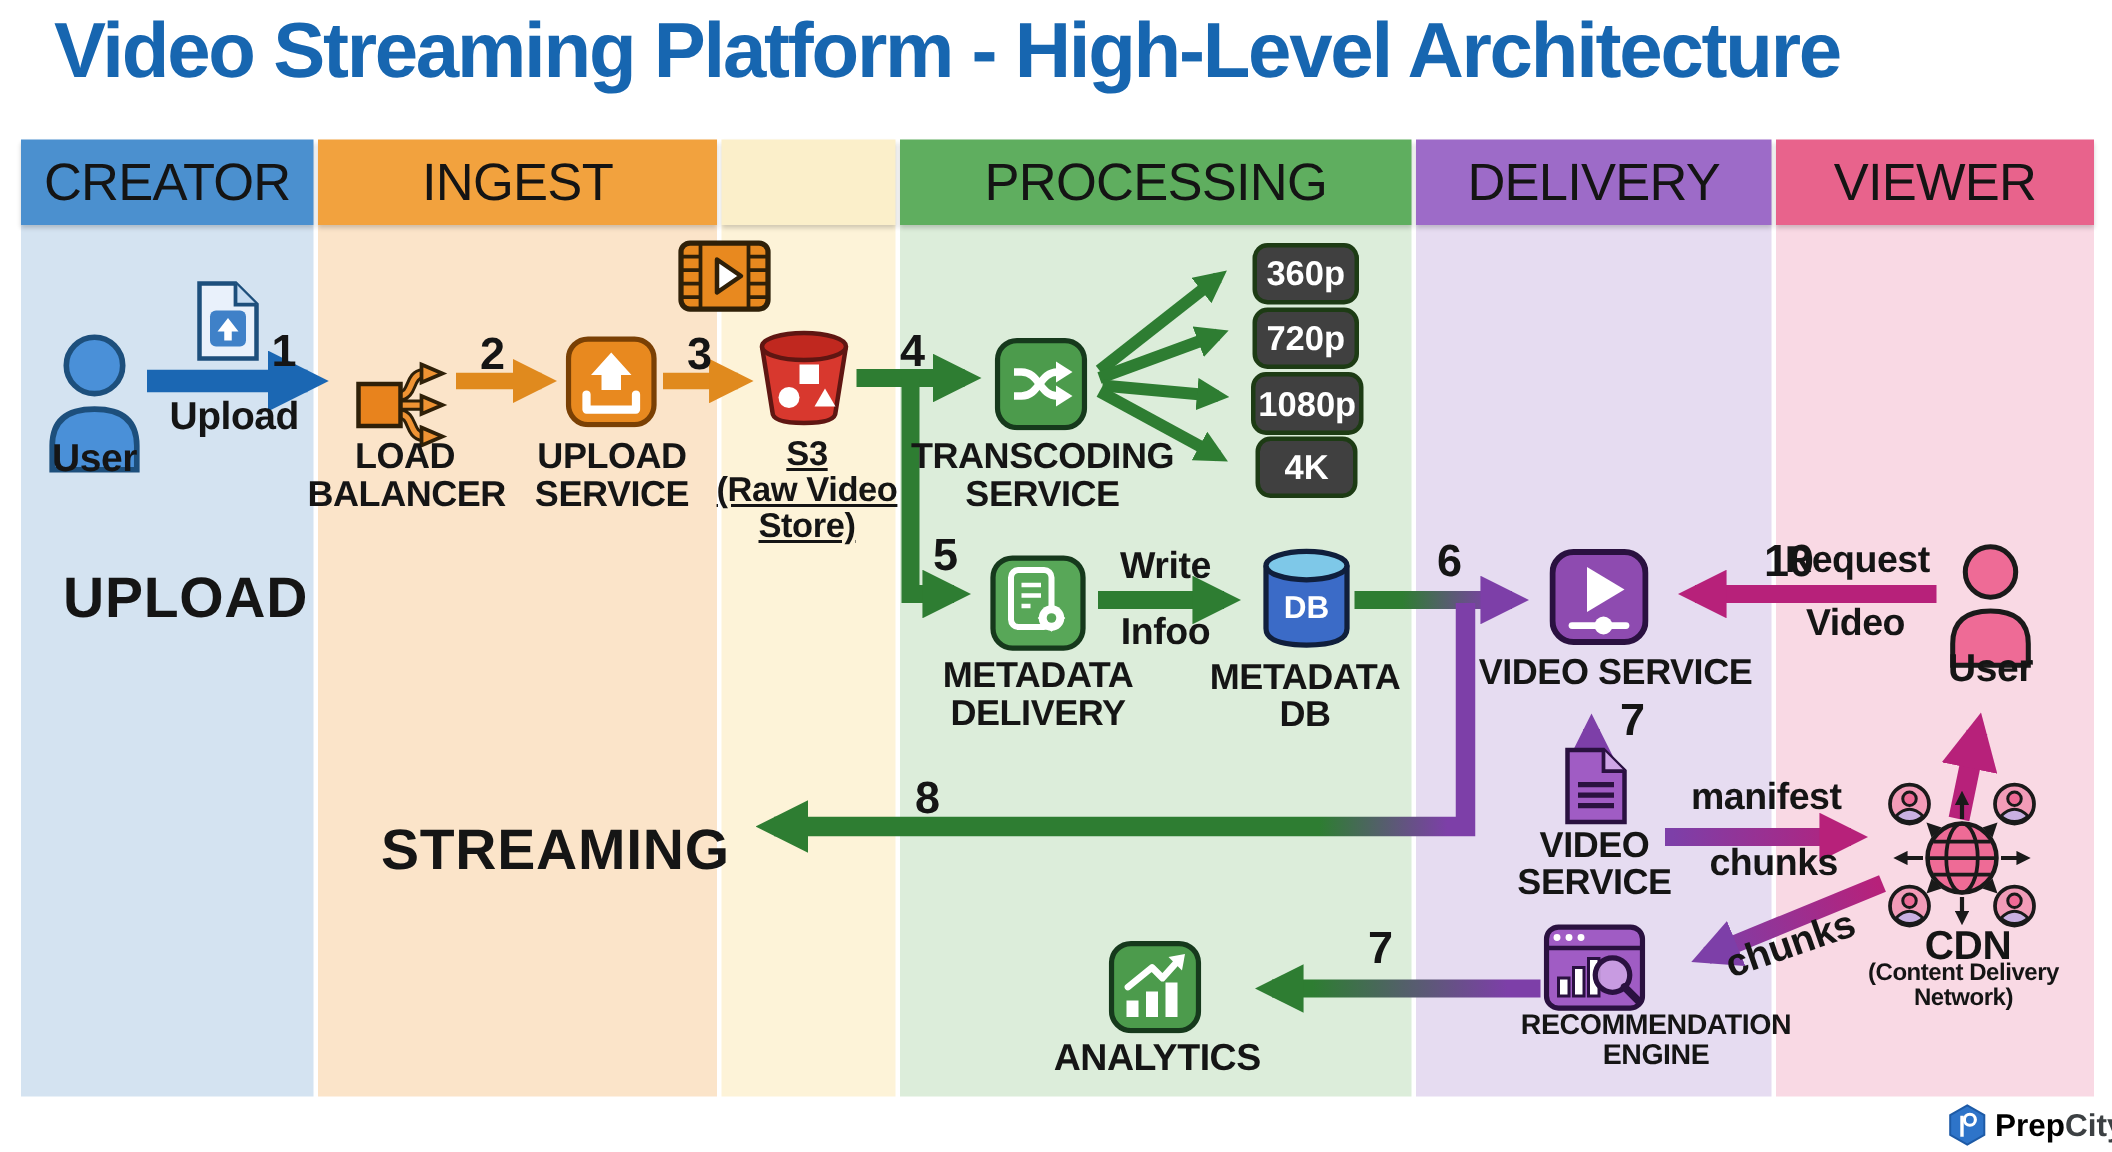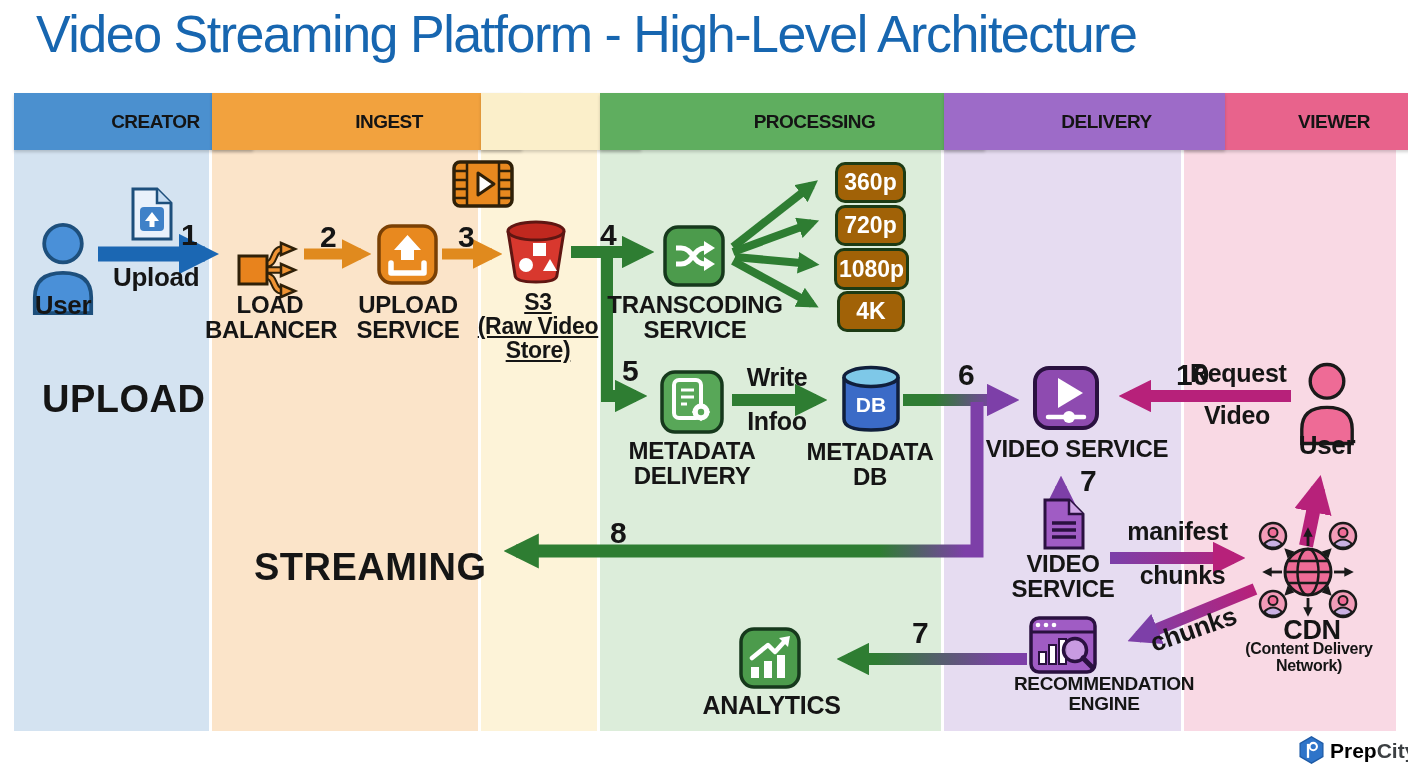--- a/index.html
+++ b/index.html
@@ -1,28 +1,28 @@
 <!DOCTYPE html>
 <html><head>
 <meta charset="utf-8">
 <style>
   html,body{margin:0;padding:0;background:#fff;}
   #stage{position:relative;width:1408px;height:768px;background:#ffffff;overflow:hidden;
          font-family:"Liberation Sans","DejaVu Sans",sans-serif;}
   .abs{position:absolute;}
-  #title{left:36px;top:4px;font-size:52px;font-weight:400;letter-spacing:-1.5px;color:#1766b0;white-space:nowrap;}
+  #title{left:36px;top:4px;font-size:52px;font-weight:700;letter-spacing:-1.5px;color:#1766b0;white-space:nowrap;}
   .lane-header{top:93px;height:57px;display:flex;align-items:center;justify-content:center;
-               font-size:19px;font-weight:700;color:#141414;letter-spacing:-0.5px;
-               box-shadow:0 2px 3px rgba(0,0,0,.18);padding-left:44px;}
+               font-size:35px;font-weight:400;color:#141414;letter-spacing:-0.5px;
+               box-shadow:0 2px 3px rgba(0,0,0,.18);}
   .lane-body{top:150px;height:581px;}
   .num{font-size:30px;font-weight:900;color:#151515;}
   .lbl{font-weight:800;color:#151515;text-align:center;line-height:1.05;letter-spacing:-0.3px;}
   .pre{white-space:pre-line;text-decoration:underline;}
   .phase{font-weight:900;color:#151515;letter-spacing:0.5px;}
-  .badge{background:#a16207;color:#fff;border:3px solid #1d3b14;border-radius:10px;
+  .badge{background:#404040;color:#fff;border:3px solid #1d3b14;border-radius:10px;
          display:flex;align-items:center;justify-content:center;font-weight:800;font-size:23px;}
   #arrow-layer{left:0;top:0;pointer-events:none;}
   .rot{transform:rotate(-19deg);}
   #brand{left:1330px;top:739px;font-size:21px;font-weight:700;white-space:nowrap;}
   #brand .p1{color:#000000;} #brand .p2{color:#3c4043;}
 </style>
 </head>
 <body>
 
 <div id="stage">

